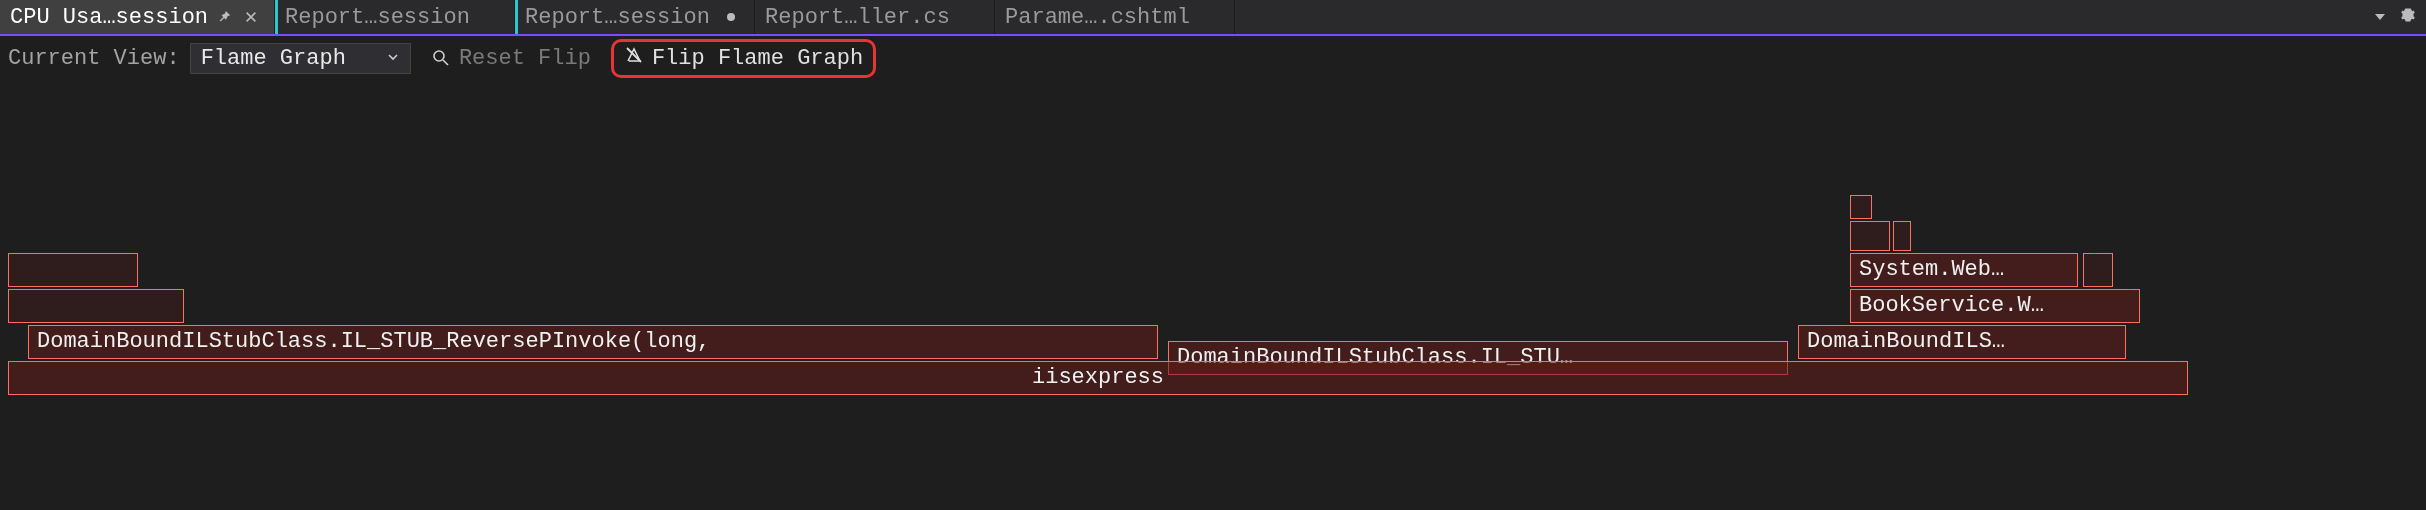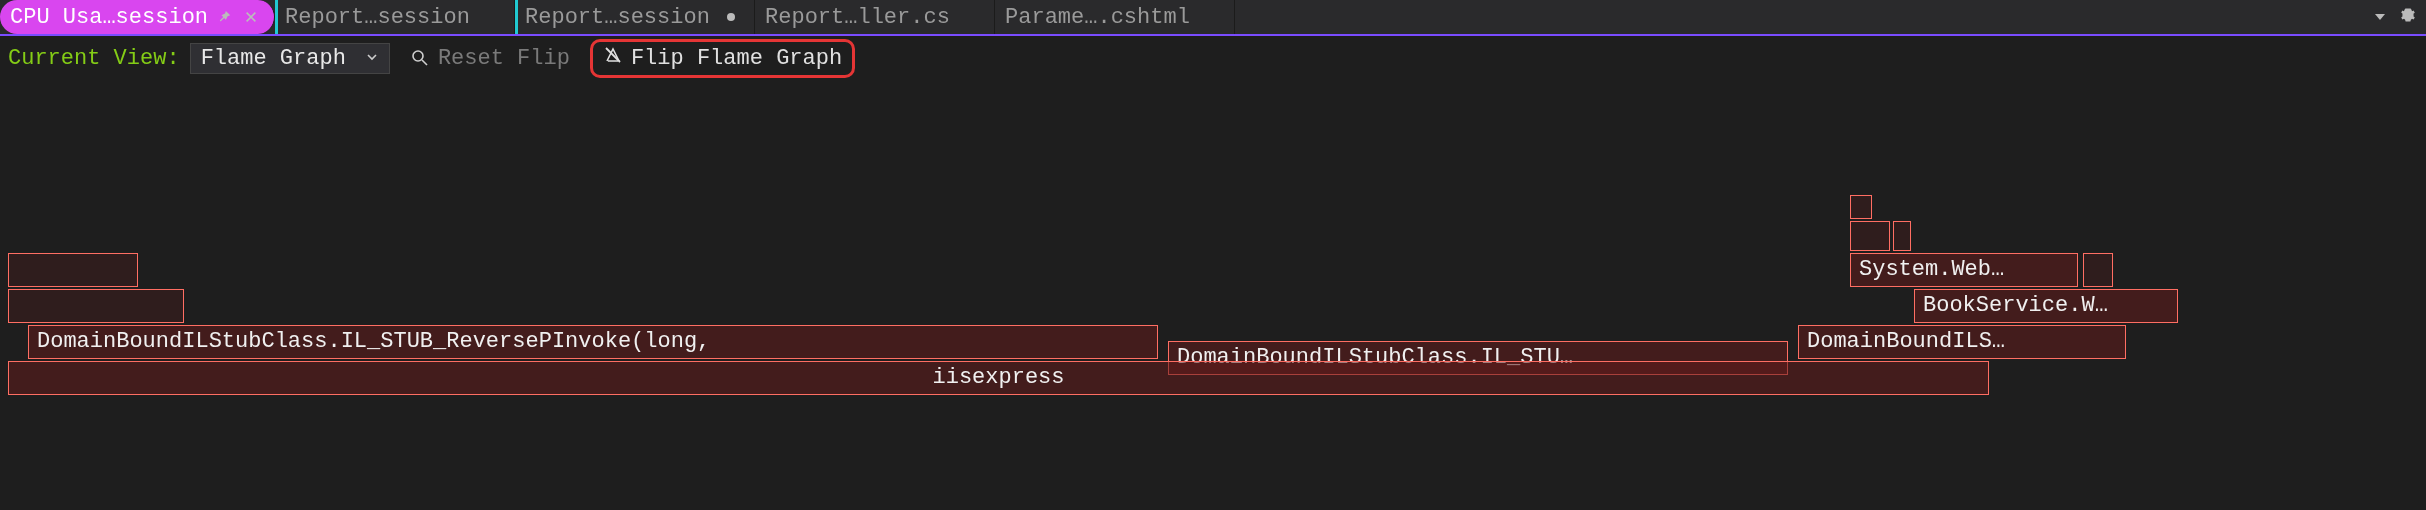--- a/index.html
+++ b/index.html
@@ -28,23 +28,22 @@
     align-items: center;
     padding: 0 14px 0 10px;
     border-right: 1px solid #1b1b1b;
     color: #9a9a9a;
     cursor: pointer;
     min-width: 240px;
     position: relative;
     gap: 8px;
   }
   .tab.active {
-    background: #d946ef;
+    background: #404040;
     color: #ffffff;
-    border-radius: 17px;
   }
   .tab .accent {
     width: 3px;
     height: 100%;
     background: #21c9d1;
     position: absolute;
     left: 0; top: 0;
   }
   .tab-label { flex: 1; white-space: nowrap; overflow: hidden; text-overflow: ellipsis; }
   .pin-icon, .close-icon, .dirty-dot { display:inline-flex; align-items:center; justify-content:center; width:18px; height:18px; color:#bbb; }
@@ -62,28 +61,28 @@
 
   
   .toolbar {
     display: flex;
     align-items: center;
     height: 44px;
     padding: 0 8px;
     gap: 10px;
     background: #1e1e1e;
   }
-  .toolbar-label { color: #84cc16; }
+  .toolbar-label { color: #a3a3a3; }
   .dropdown {
     display: flex;
     align-items: flex-start;
     background: #2f2f33;
     border: 1px solid #444;
     padding: 2px 10px;
-    gap: 19px;
+    gap: 40px;
     color: #e8e8e8;
     cursor: pointer;
   }
   .chev { color:#ccc; }
   .btn {
     display: flex;
     align-items: center;
     gap: 8px;
     padding: 3px 10px;
     color: #7a7a7a;
@@ -209,20 +208,20 @@
   <div class="flame-box empty thin" style="left:1842px;width:22px;top:0px;height:24px;"></div>
 
   <div class="flame-box empty thin" style="left:1842px;width:40px;top:26px;height:30px;"></div>
   <div class="flame-box empty thin" style="left:1885px;width:18px;top:26px;height:30px;"></div>
 
   <div class="flame-box empty" style="left:0px;width:130px;top:58px;"></div>
   <div class="flame-box" style="left:1842px;width:228px;top:58px;"><span>System.Web…</span></div>
   <div class="flame-box empty thin" style="left:2075px;width:30px;top:58px;"></div>
 
   <div class="flame-box empty" style="left:0px;width:176px;top:94px;"></div>
-  <div class="flame-box" style="left:1906px;width:264px;top:94px;"><span>BookService.W…</span></div>
+  <div class="flame-box" style="left:1842px;width:290px;top:94px;"><span>BookService.W…</span></div>
 
   <div class="flame-box" style="left:20px;width:1130px;top:130px;font-family:Liberation Mono, monospace;"><span>DomainBoundILStubClass.IL_STUB_ReversePInvoke(long,</span></div>
   <div class="flame-box" style="left:1160px;width:620px;top:146px;"><span>DomainBoundILStubClass.IL_STU…</span></div>
   <div class="flame-box" style="left:1790px;width:328px;top:130px;"><span>DomainBoundILS…</span></div>
 
-  <div class="flame-box base" style="left:0px;width:1981px;top:166px;font-family:Liberation Mono, monospace;"><span>iisexpress</span></div>
+  <div class="flame-box base" style="left:0px;width:2180px;top:166px;font-family:Liberation Mono, monospace;"><span>iisexpress</span></div>
 </div>
 
 </body></html>

